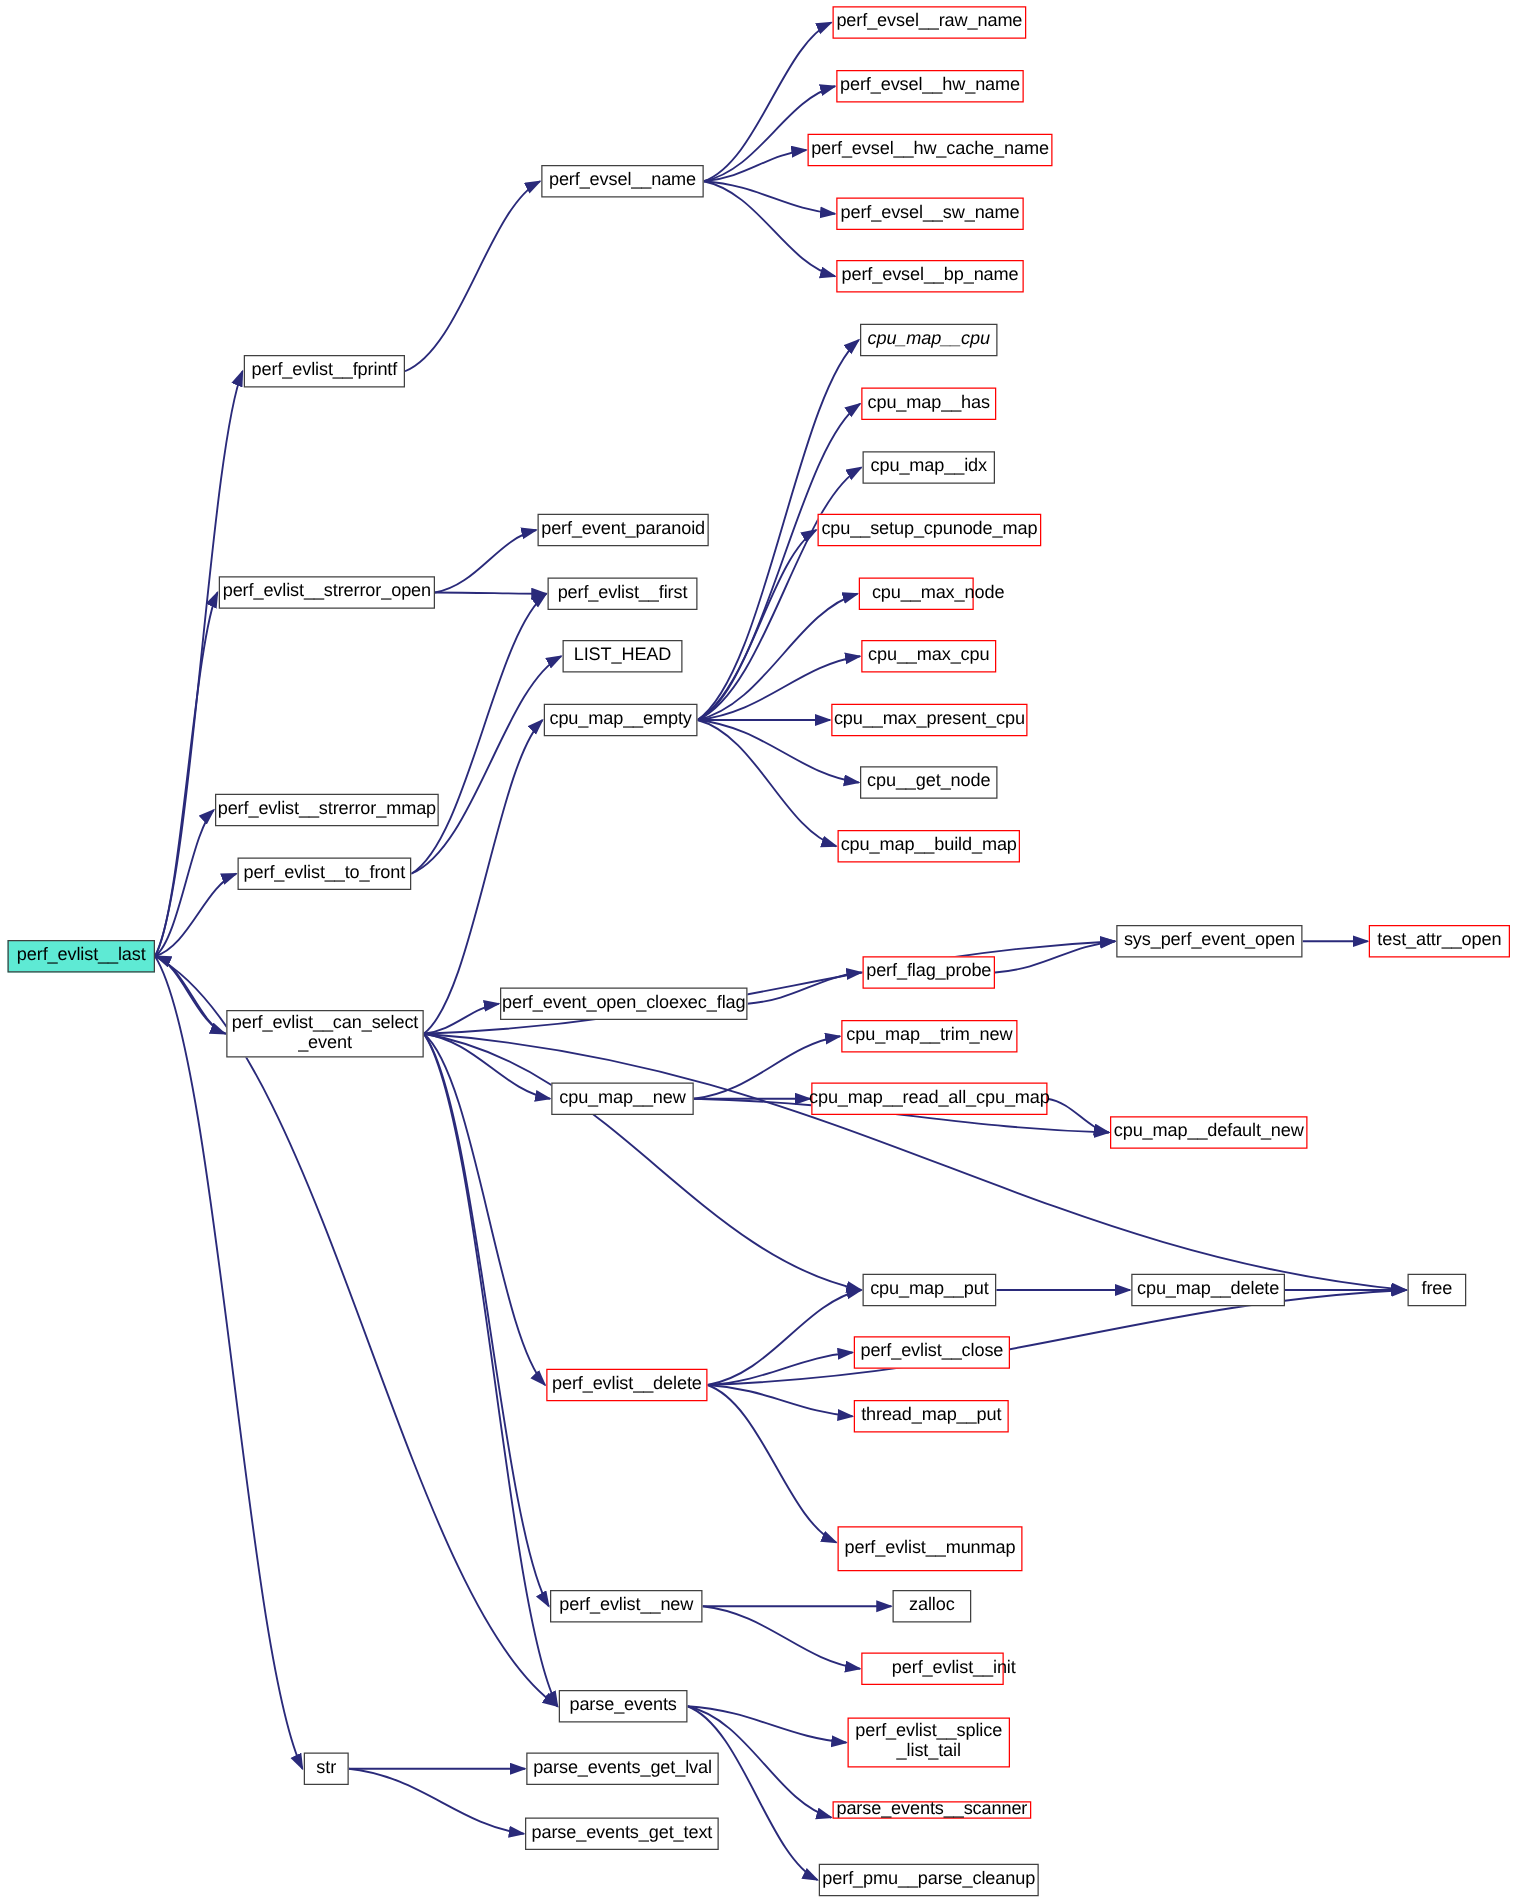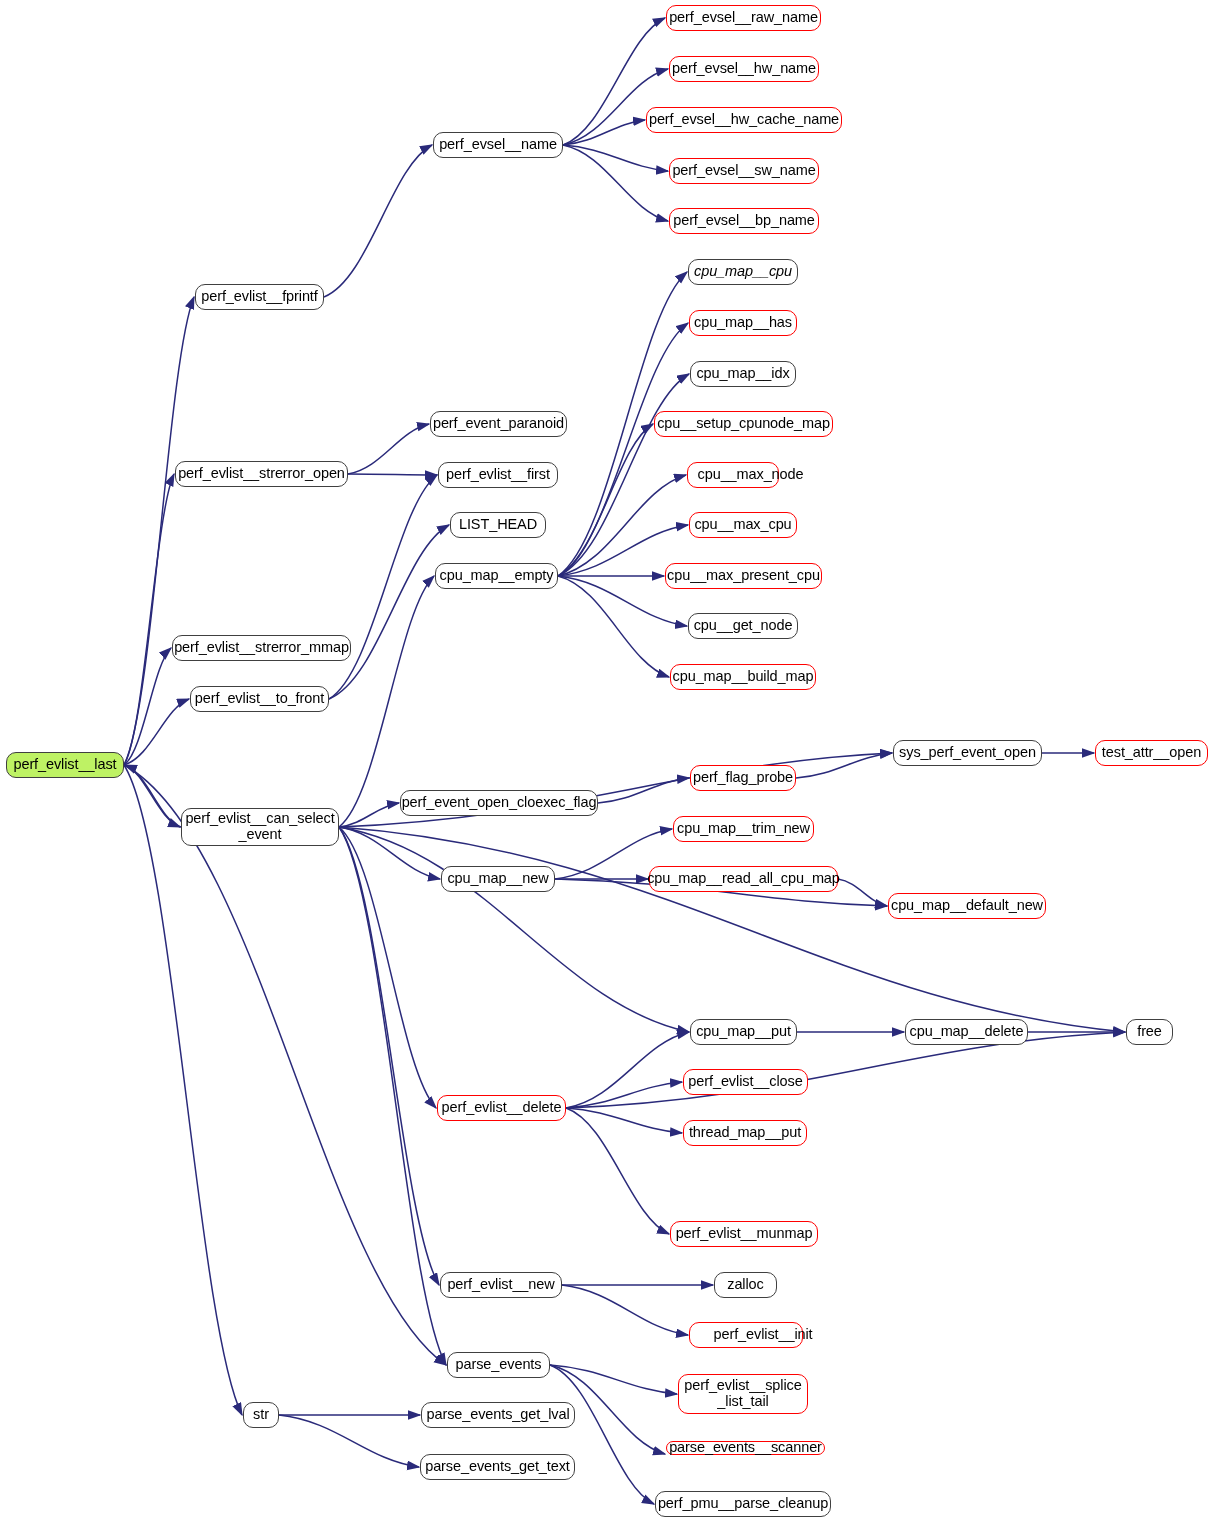--- a/index.html
+++ b/index.html
@@ -1,24 +1,24 @@
 <!DOCTYPE html>
 <html><head>
 <meta charset="utf-8">
 <style>
   html,body{margin:0;padding:0;background:#ffffff;}
   body{width:1212px;height:1523px;font-family:"Liberation Sans",sans-serif;overflow:hidden;}
   #graph{position:relative;width:1212px;height:1523px;}
   svg#edges{position:absolute;left:0;top:0;width:1212px;height:1523px;}
   .node{position:absolute;box-sizing:border-box;display:flex;align-items:center;justify-content:center;
-        text-align:center;line-height:1.08;white-space:pre;background:#ffffff;border-radius:10px;}
+        text-align:center;line-height:1.08;white-space:pre;background:#ffffff;}
   .node span{display:block;font-size:14.5px;color:#000000;letter-spacing:-0.1px;}
   .n-black{border:1.4px solid #404040;}
   .n-red{border:1.6px solid #ff0000;}
-  .n-hl{border:1.4px solid #404040;background:#bef264;}
+  .n-hl{border:1.4px solid #404040;background:#5eead4;}
 </style>
 </head>
 <body>
 
 <div id="graph">
   <svg id="edges" xmlns="http://www.w3.org/2000/svg">
     <defs>
       <marker id="arrow" markerWidth="9" markerHeight="9" refX="8" refY="3.2" orient="auto" markerUnits="strokeWidth">
         <path d="M0,0 L9,3.2 L0,6.4 z" fill="#2a2a7a"></path>
       </marker>
@@ -117,21 +117,21 @@
       <div class="node n-red" style="left: 673px; top: 816px; width: 141px; height: 26px;"><span>cpu_map__trim_new</span></div>
       <div class="node n-black" style="left: 441px; top: 866px; width: 114px; height: 26px;"><span>cpu_map__new</span></div>
       <div class="node n-red" style="left: 649px; top: 866px; width: 189px; height: 26px;"><span>cpu_map__read_all_cpu_map</span></div>
       <div class="node n-red" style="left: 888px; top: 893px; width: 158px; height: 26px; text-align: center;"><span>cpu_map__default_new</span></div>
       <div class="node n-black" style="left: 690px; top: 1019px; width: 107px; height: 26px;"><span>cpu_map__put</span></div>
       <div class="node n-black" style="left: 905px; top: 1019px; width: 123px; height: 26px;"><span>cpu_map__delete</span></div>
       <div class="node n-black" style="left: 1126px; top: 1019px; width: 47px; height: 26px;"><span>free</span></div>
       <div class="node n-red" style="left: 683px; top: 1069px; width: 125px; height: 26px;"><span>perf_evlist__close</span></div>
       <div class="node n-red" style="left: 437px; top: 1095px; width: 129px; height: 26px;"><span>perf_evlist__delete</span></div>
       <div class="node n-red" style="left: 683px; top: 1120px; width: 124px; height: 26px;"><span>thread_map__put</span></div>
-      <div class="node n-red" style="left: 670px; top: 1221px; width: 148px; height: 26px;"><span>perf_evlist__munmap</span></div>
+      <div class="node n-red" style="left: 670px; top: 1221px; width: 148px; height: 36px;"><span>perf_evlist__munmap</span></div>
       <div class="node n-black" style="left: 440px; top: 1272px; width: 122px; height: 26px;"><span>perf_evlist__new</span></div>
       <div class="node n-black" style="left: 714px; top: 1272px; width: 63px; height: 26px;"><span>zalloc</span></div>
       <div class="node n-red" style="left: 689px; top: 1322px; width: 114px; height: 26px; padding-left: 34px;"><span>perf_evlist__init</span></div>
       <div class="node n-black" style="left: 447px; top: 1352px; width: 103px; height: 26px;"><span>parse_events</span></div>
       <div class="node n-red" style="left: 678px; top: 1374px; width: 130px; height: 40px;"><span>perf_evlist__splice
 _list_tail</span></div>
       <div class="node n-black" style="left: 243px; top: 1402px; width: 36px; height: 26px;"><span>str</span></div>
       <div class="node n-black" style="left: 421px; top: 1402px; width: 154px; height: 26px;"><span>parse_events_get_lval</span></div>
       <div class="node n-red" style="left: 666px; top: 1441px; width: 159px; height: 14px;"><span>parse_events__scanner</span></div>
       <div class="node n-black" style="left: 420px; top: 1454px; width: 155px; height: 26px;"><span>parse_events_get_text</span></div>

